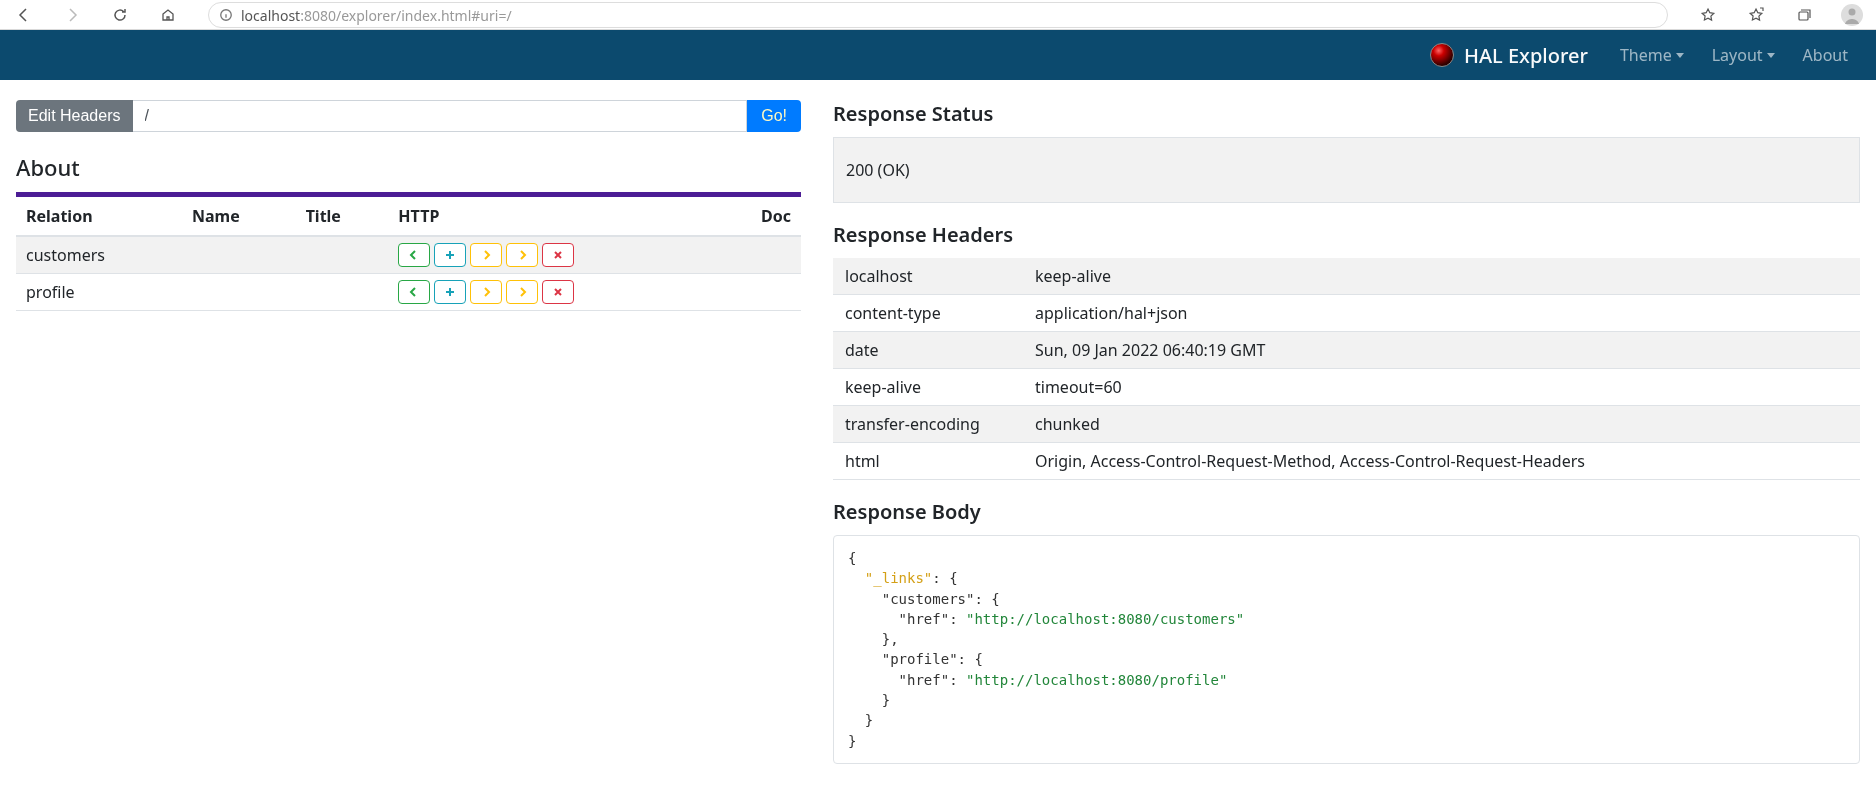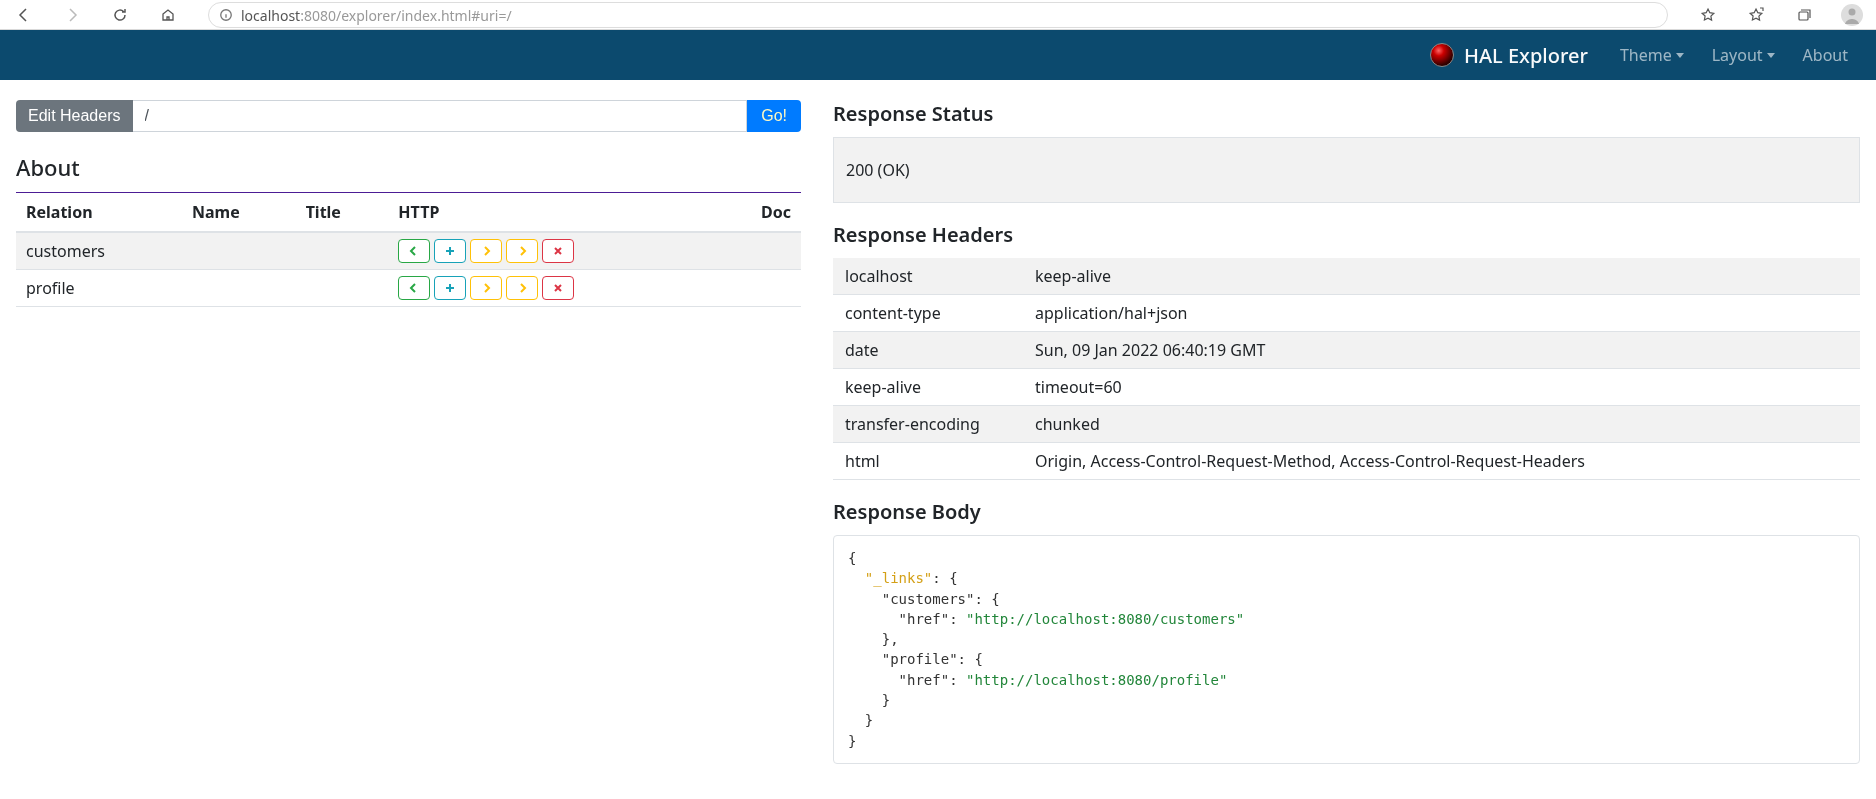--- a/index.html
+++ b/index.html
@@ -29,21 +29,21 @@
   .uri-row { display:flex; margin-bottom: 20px; }
   .btn-edit-headers { background:#6c757d; color:#ffffff; border:none; border-radius:4px 0 0 4px; padding: 6px 12px; font-size:16px; }
   .uri-input { flex:1; border:1px solid #ced4da; border-left:none; padding:6px 12px; font-size:16px; color:#495057; }
   .btn-go { background:#007bff; color:#fef9c3; border:none; border-radius:0 4px 4px 0; padding:6px 14px; font-size:16px; }
 
   h4 { font-size: 22px; font-weight:500; margin-bottom:10px; }
   h5 { font-size: 20px; font-weight:600; margin-bottom:10px; }
 
   
   .links-table { width:100%; border-collapse: collapse; font-size:16px; }
-  .links-table thead th { text-align:left; border-top:1px solid #4c1d95; border-bottom:2px solid #dee2e6; padding:8px 10px; font-weight:700; }
+  .links-table thead th { text-align:left; border-top:5px solid #4c1d95; border-bottom:2px solid #dee2e6; padding:8px 10px; font-weight:700; }
   .links-table tbody td { padding:6px 10px; border-bottom:1px solid #dee2e6; vertical-align: middle; }
   .links-table tbody tr:nth-child(odd) td { background:#f2f2f2; }
   .btn-group { display:flex; gap:4px; }
   .mini-btn { width:32px; height:24px; border-radius:4px; display:flex; align-items:center; justify-content:center; font-size:13px; font-weight:bold; cursor:pointer; background:#fff; }
   .b-get { border:1px solid #28a745; color:#28a745; }
   .b-post { border:1px solid #17a2b8; color:#17a2b8; }
   .b-put { border:1px solid #ffc107; color:#ffc107; }
   .b-patch { border:1px solid #ffc107; color:#ffc107; }
   .b-del { border:1px solid #dc3545; color:#dc3545; }
 

